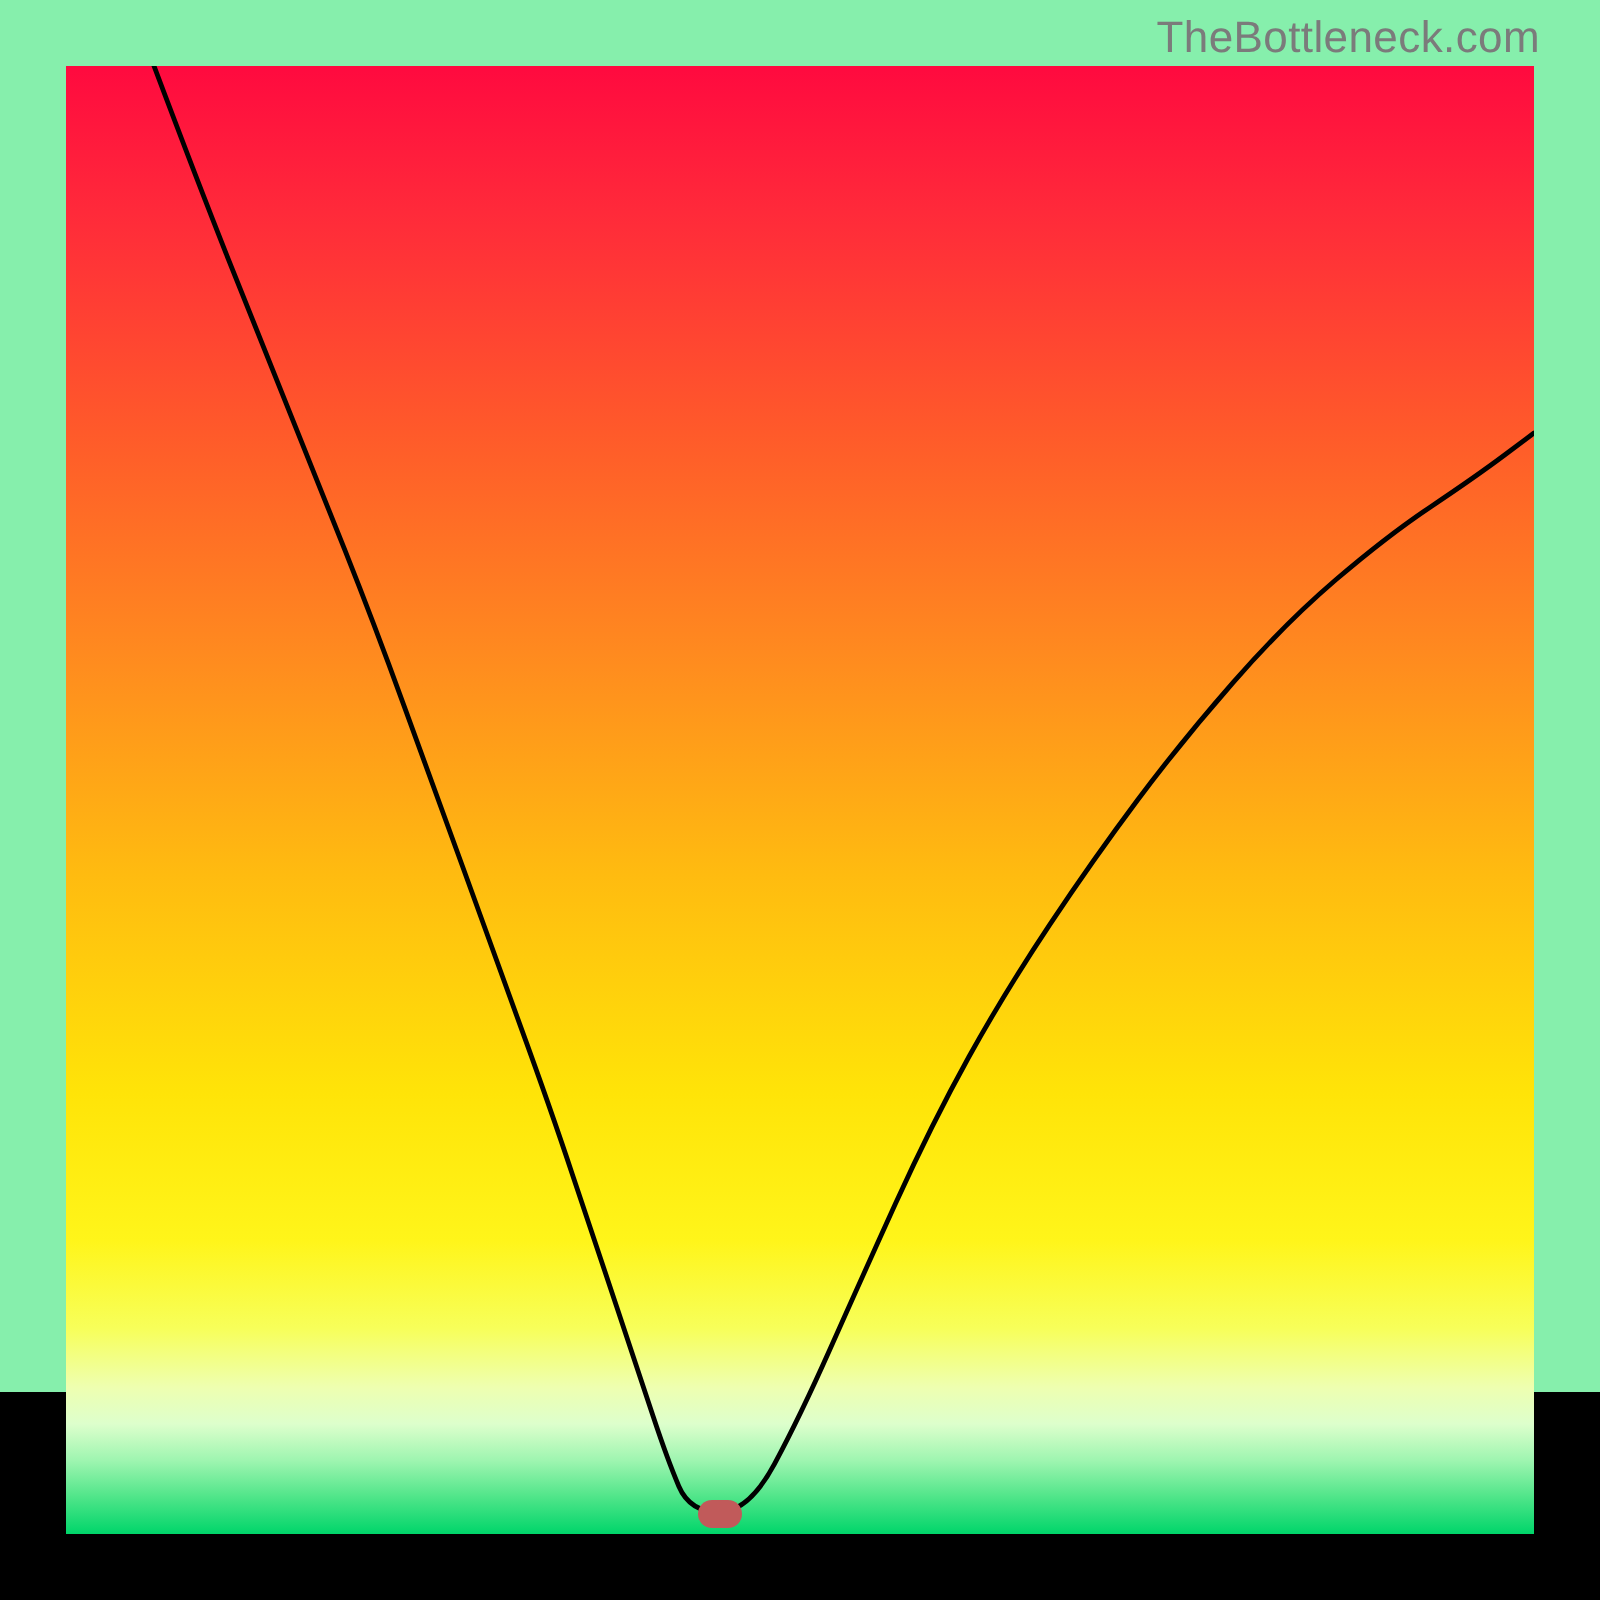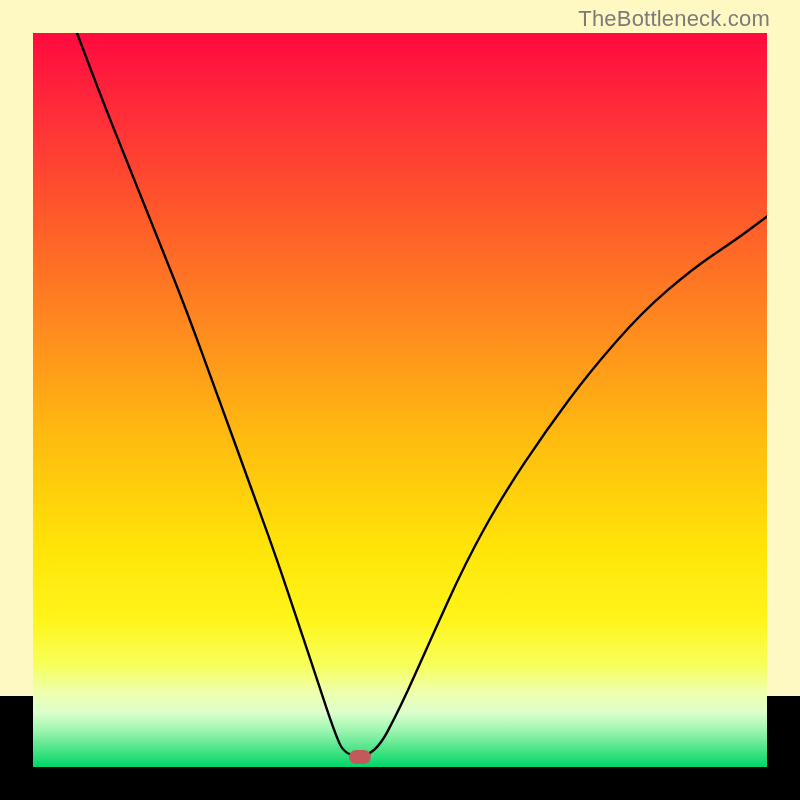--- a/index.html
+++ b/index.html
@@ -10,21 +10,21 @@
     background: #000;
     overflow: hidden;
     font-family: Arial, Helvetica, sans-serif;
   }
   .frame {
     position: absolute;
     left: 0;
     top: 0;
     width: 800px;
     height: 696px;
-    background: #fef9c3;
+    background: #86efac;
   }
   .plot-area {
     position: absolute;
     left: 33px;
     top: 33px;
     width: 734px;
     height: 734px;
     overflow: hidden;
   }
   .gradient {

